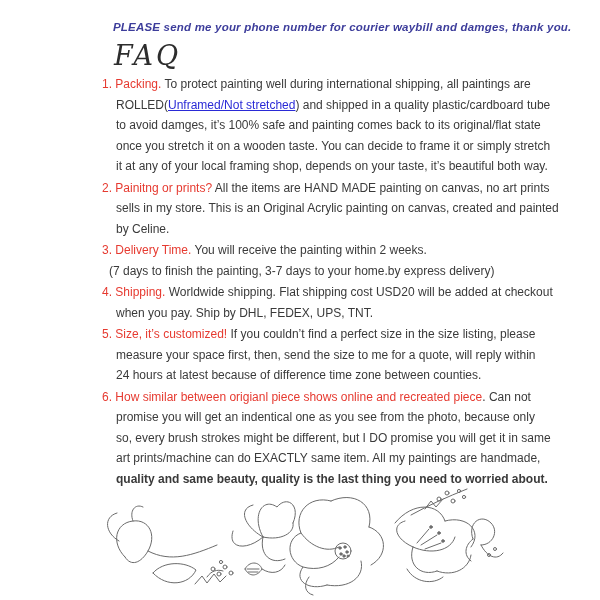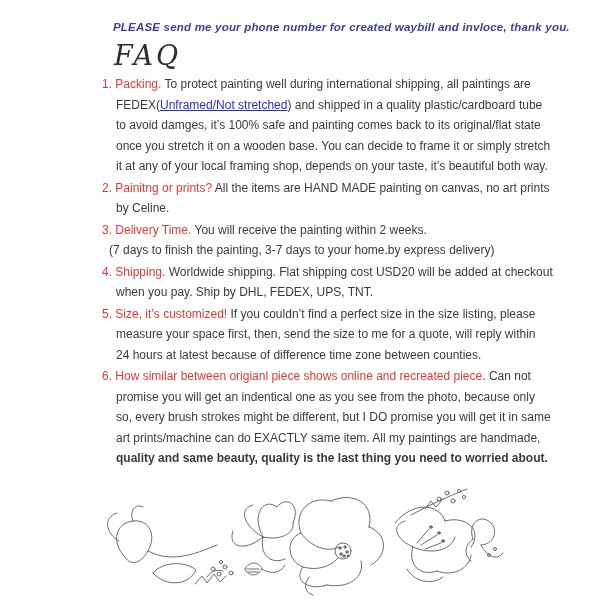--- a/index.html
+++ b/index.html
@@ -25,34 +25,35 @@
   .faq-item{margin-bottom:1px;}
   .faq-line{white-space:nowrap;}
   .floral{
     position:absolute;left:95px;top:481px;width:410px;height:118px;
   }
   .floral svg{width:100%;height:100%;}
 </style>
 </head>
 <body>
 
-<div class="notice" style="color: rgb(61, 61, 155);">PLEASE send me your phone number for created waybill and invloce, thank you.</div>
+<div class="notice" style="color: rgb(61, 61, 155);">PLEASE send me your phone number for courier waybill and damges, thank you.</div>
 
 <div class="faq-title">FAQ</div>
 
 <div class="faq-list">
     <div class="faq-item">
       <div class="faq-line" style="padding-left: 0px;"><span style="color: rgb(230, 58, 48);">1. Packing.</span><span style="color: rgb(58, 58, 58);"> To protect painting well during international shipping, all paintings are</span></div>
-      <div class="faq-line" style="padding-left: 14px;"><span style="color: rgb(58, 58, 58);">FEDEX(</span><span style="color: rgb(42, 42, 214); text-decoration: underline;">Unframed/Not stretched</span><span style="color: rgb(58, 58, 58);">) and shipped in a quality plastic/cardboard tube</span></div>
+      <div class="faq-line" style="padding-left: 14px;"><span style="color: rgb(58, 58, 58);">ROLLED(</span><span style="color: rgb(42, 42, 214); text-decoration: underline;">Unframed/Not stretched</span><span style="color: rgb(58, 58, 58);">) and shipped in a quality plastic/cardboard tube</span></div>
       <div class="faq-line" style="padding-left: 14px;"><span style="color: rgb(58, 58, 58);">to avoid damges, it’s 100% safe and painting comes back to its original/flat state</span></div>
-      <div class="faq-line" style="padding-left: 14px;"><span style="color: rgb(58, 58, 58);">once you stretch it on a wooden base. You can decide to frame it or simply stretch</span></div>
+      <div class="faq-line" style="padding-left: 14px;"><span style="color: rgb(58, 58, 58);">once you stretch it on a wooden taste. You can decide to frame it or simply stretch</span></div>
       <div class="faq-line" style="padding-left: 14px;"><span style="color: rgb(58, 58, 58); margin-top: 28px;">it at any of your local framing shop, depends on your taste, it’s beautiful both way.</span></div>
     </div>
     <div class="faq-item">
       <div class="faq-line" style="padding-left: 0px;"><span style="color: rgb(230, 58, 48);">2. Painitng or prints?</span><span style="color: rgb(58, 58, 58);"> All the items are HAND MADE painting on canvas, no art prints</span></div>
+      <div class="faq-line" style="padding-left: 14px;"><span style="color: rgb(58, 58, 58);">sells in my store. This is an Original Acrylic painting on canvas, created and painted</span></div>
       <div class="faq-line" style="padding-left: 14px;"><span style="color: rgb(58, 58, 58);">by Celine.</span></div>
     </div>
     <div class="faq-item">
       <div class="faq-line" style="padding-left: 0px;"><span style="color: rgb(230, 58, 48); text-align: center;">3. Delivery Time.</span><span style="color: rgb(58, 58, 58);"> You will receive the painting within 2 weeks.</span></div>
       <div class="faq-line" style="padding-left: 7px;"><span style="color: rgb(58, 58, 58);">(7 days to finish the painting, 3-7 days to your home.by express delivery)</span></div>
     </div>
     <div class="faq-item">
       <div class="faq-line" style="padding-left: 0px;"><span style="color: rgb(230, 58, 48);">4. Shipping.</span><span style="color: rgb(58, 58, 58);"> Worldwide shipping. Flat shipping cost USD20 will be added at checkout</span></div>
       <div class="faq-line" style="padding-left: 14px;"><span style="color: rgb(58, 58, 58);">when you pay. Ship by DHL, FEDEX, UPS, TNT.</span></div>
     </div>

